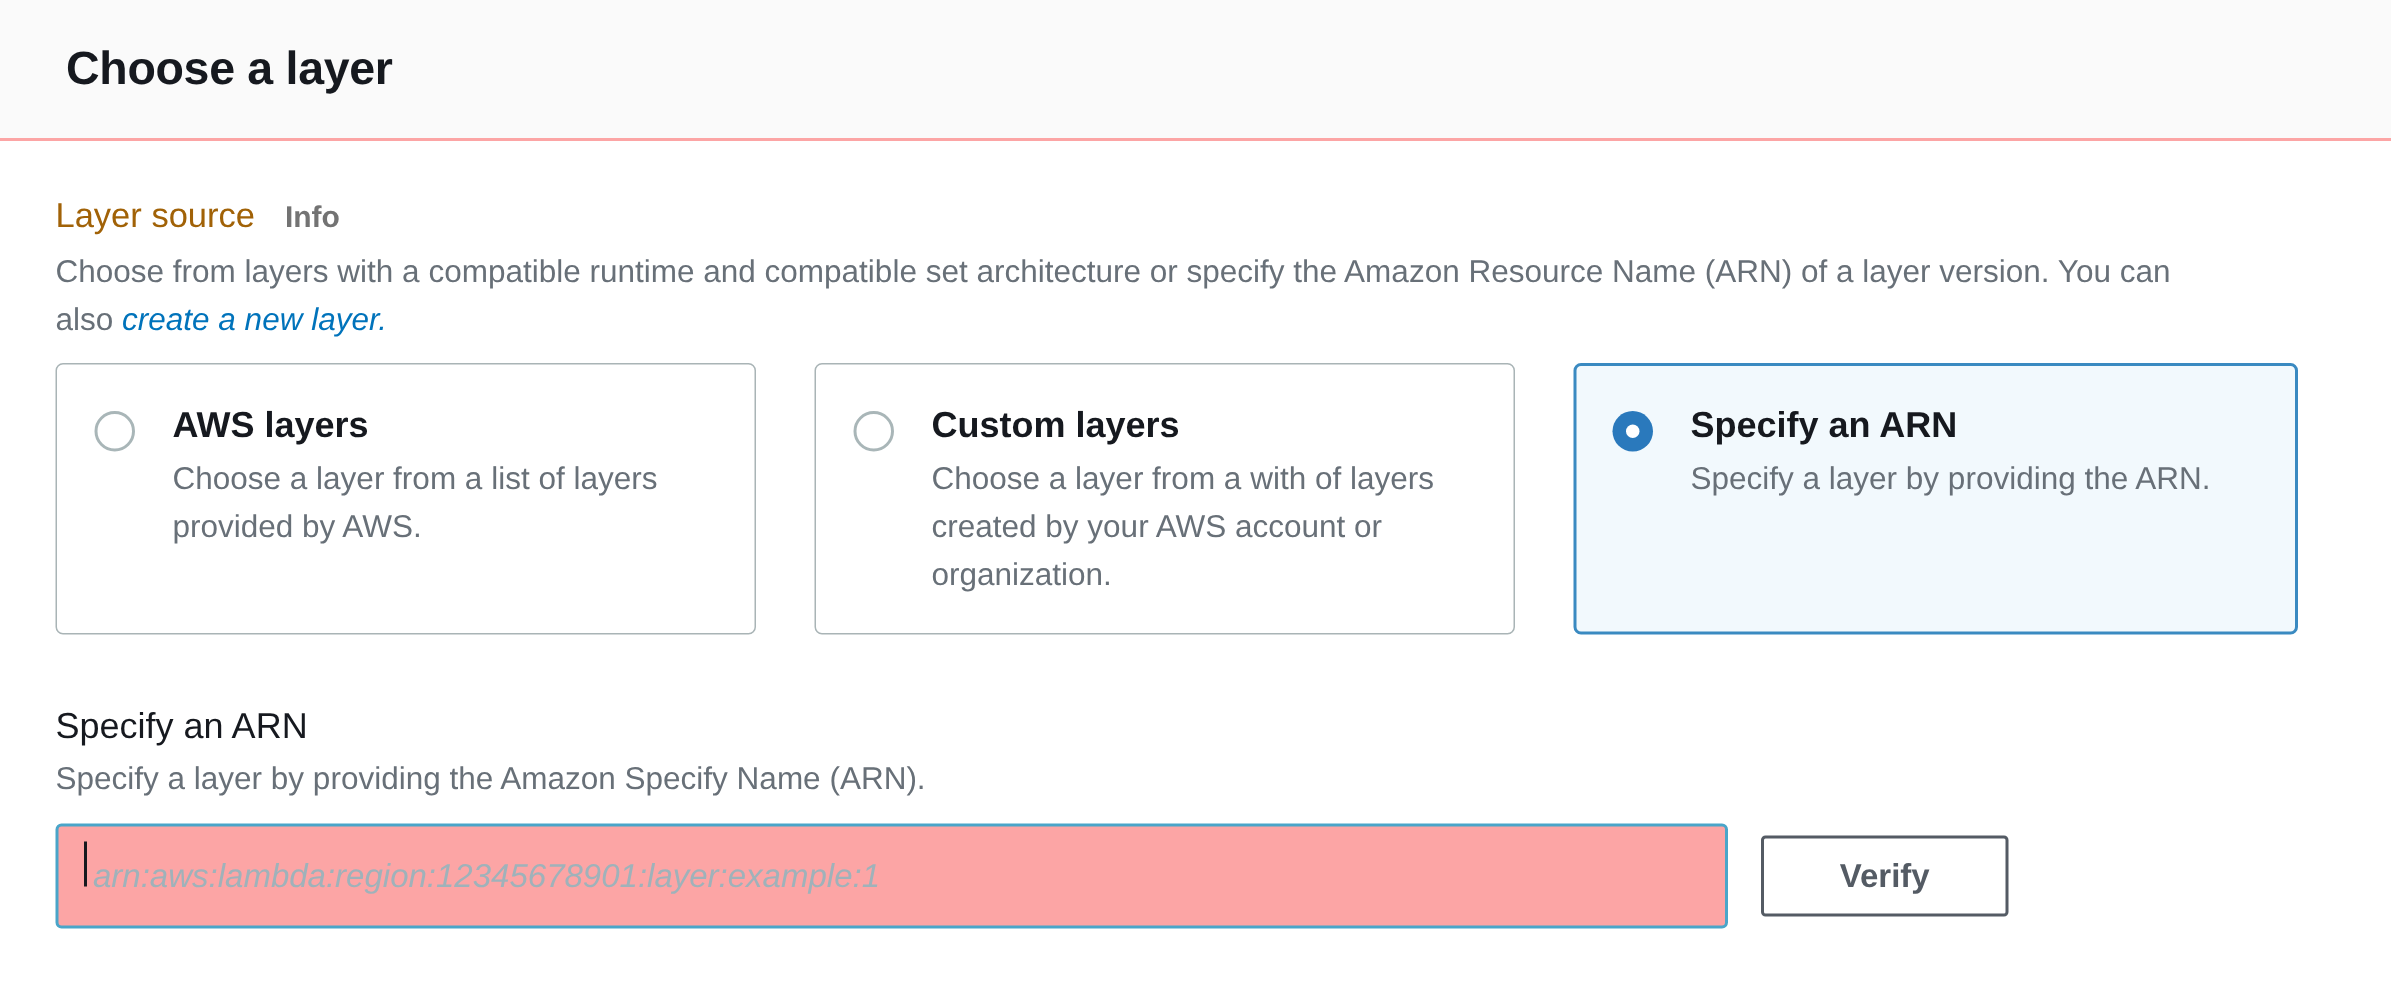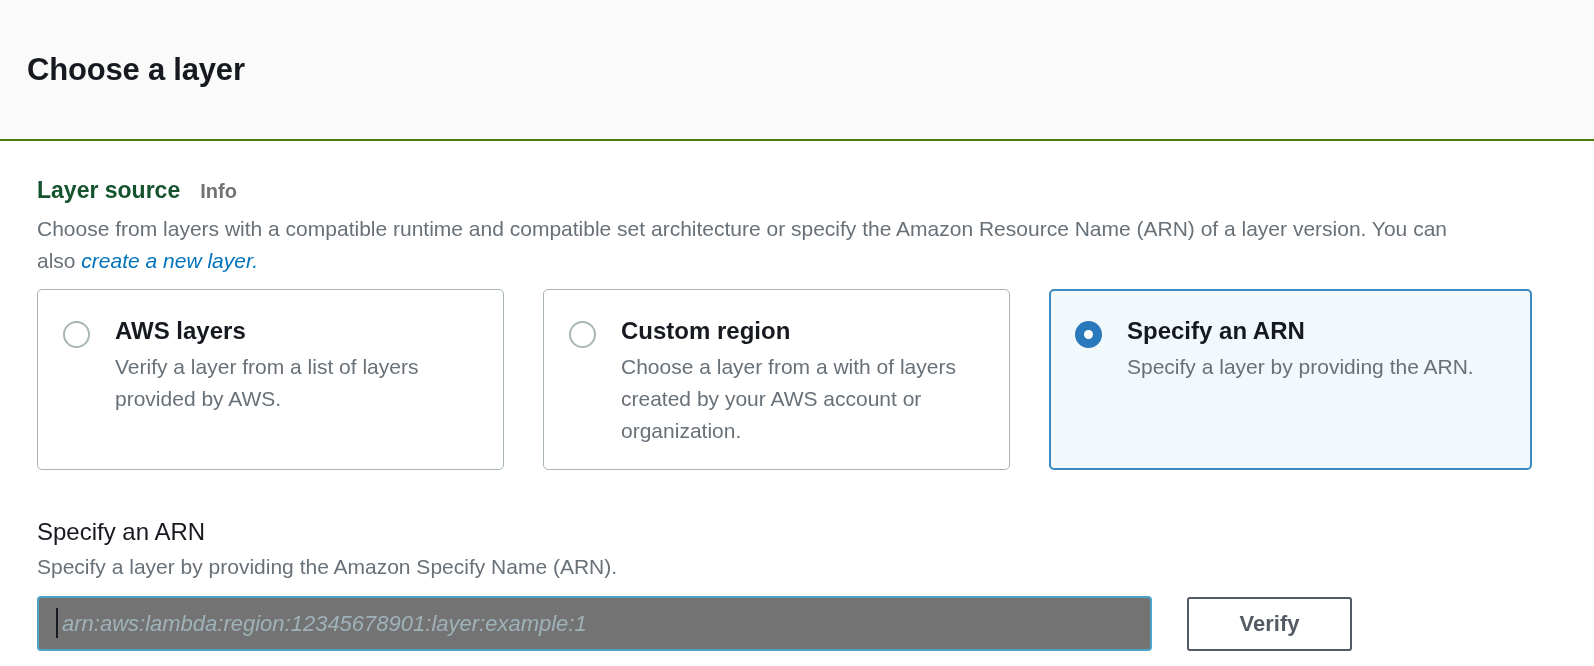--- a/index.html
+++ b/index.html
@@ -4,34 +4,34 @@
 <style>
   * { margin:0; padding:0; box-sizing:border-box; }
   html,body {
     width:1594px; height:666px;
     background:#ffffff;
     font-family:"Liberation Sans","DejaVu Sans",sans-serif;
     overflow:hidden;
   }
   
   .page-header {
-    height:141px;
+    height:94px;
     background:#fafafa;
-    border-bottom:2px solid #4d7c0f;
+    border-bottom:2px solid #fca5a5;
     display:flex; align-items:center;
-    padding:0 27px;
+    padding:0 44px;
   }
   .page-title {
     font-size:31px; font-weight:700; color:#16191f; letter-spacing:-0.2px;
   }
   
   .content { padding:36px 62px 0 37px; }
 
   .label-row { display:flex; align-items:baseline; gap:20px; }
-  .field-label { font-size:23px; color:#14532d; font-weight:700; }
+  .field-label { font-size:23px; color:#a16207; font-weight:400; }
   .info-link { font-size:20px; font-weight:700; color:#737373; text-decoration:none; cursor:pointer; }
 
   .field-desc {
     margin-top:9px;
     font-size:21px; line-height:32px; color:#687078;
     max-width:1450px;
   }
   .inline-link { color:#0073bb; text-decoration:none; cursor:pointer;font-style:italic; }
 
   
@@ -67,34 +67,34 @@
   .card-title { font-size:24px; font-weight:700; color:#16191f; }
   .card-desc { margin-top:6px; font-size:21px; line-height:32px; color:#687078; }
 
   
   .arn-title { margin-top:48px; font-size:24px; font-weight:400; color:#16191f; }
   .arn-desc  { margin-top:9px; font-size:21px; color:#687078; }
 
   .input-row { margin-top:17px; display:flex; align-items:center; }
   .arn-input-wrap { position:relative; width:1115px; }
   .arn-input {
-    width:100%; height:55px;
+    width:100%; height:70px;
     border:2px solid #4aa5c9; border-radius:4px;
     padding:0 18px 0 23px;
     font-family:"Liberation Sans","DejaVu Sans",sans-serif;
     font-size:22px; color:#16191f;
-    background:#737373; outline:none;
+    background:#fca5a5; outline:none;
   }
   .arn-input::placeholder { color:#9fb2ba; font-style:italic; opacity:1; }
   .caret {
     position:absolute; left:19px; top:12px;
     width:2px; height:30px; background:#16191f;
   }
   .verify-btn {
-    margin-left:35px;
+    margin-left:22px;
     width:165px; height:54px;
     background:#ffffff;
     border:2px solid #545b64; border-radius:3px;
     color:#545b64; font-weight:700; font-size:22px;
     font-family:"Liberation Sans","DejaVu Sans",sans-serif;
     cursor:pointer;
   }
 </style>
 </head>
 <body>
@@ -111,28 +111,28 @@
   </div>
 
   <p class="field-desc"><span>Choose from layers with a compatible runtime and compatible set architecture or specify the Amazon Resource Name (ARN) of a layer version. You can also </span><a class="inline-link">create a new layer.</a></p>
 
   <div class="cards">
 
     <div class="card">
       <span class="radio"></span>
       <div>
         <div class="card-title">AWS layers</div>
-        <div class="card-desc">Verify a layer from a list of layers provided by AWS.</div>
+        <div class="card-desc">Choose a layer from a list of layers provided by AWS.</div>
       </div>
     </div>
 
     <div class="card">
       <span class="radio"></span>
       <div>
-        <div class="card-title">Custom region</div>
+        <div class="card-title">Custom layers</div>
         <div class="card-desc">Choose a layer from a with of layers created by your AWS account or organization.</div>
       </div>
     </div>
 
     <div class="card selected">
       <span class="radio checked">
           <span class="dot"></span>
         </span>
       <div>
         <div class="card-title">Specify an ARN</div>

